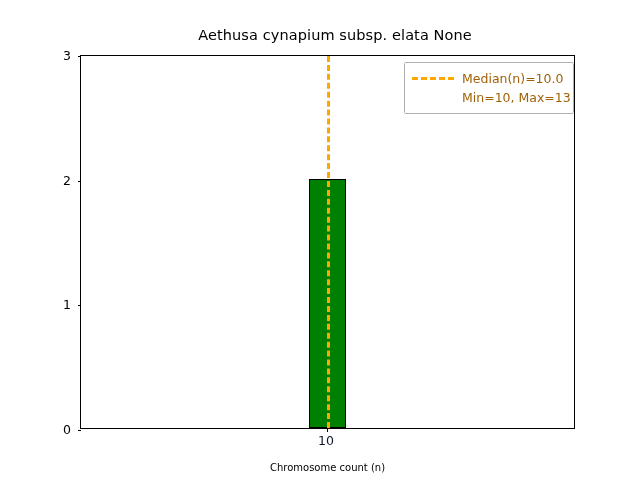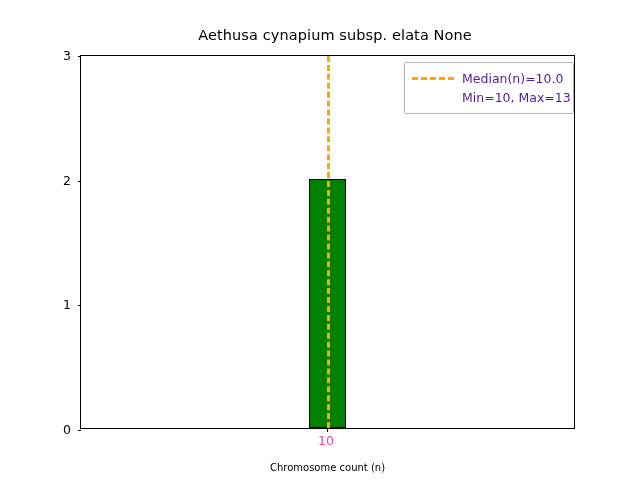--- a/index.html
+++ b/index.html
@@ -65,21 +65,21 @@
   .xtick-mark {
     position: absolute;
     top: 100%;
     width: 0;
     height: 3.5px;
     border-left: 1px solid #000000;
   }
   .xtick-label {
     position: absolute;
     font-size: 12.5px;
-    color: #ec4899;
+    color: #0f172a;
     text-align: center;
     width: 60px;
   }
   #xlabel {
     position: absolute;
     left: 80px;
     top: 454px;
     width: 495px;
     text-align: center;
     font-size: 10px;
@@ -126,21 +126,21 @@
     height: 0;
     flex: 0 0 42px;
     margin-right: 8px;
     border-top: 3.2px dashed #ffa600;
   }
   .legend-handle.blank {
     border-top: none;
   }
   .legend-text {
     font-size: 12.5px;
-    color: #4c1d95;
+    color: #a16207;
     white-space: pre;
   }
 </style>
 </head>
 <body>
 
 <div id="figure">
 
   <div id="chart-title">Aethusa cynapium subsp. elata None</div>
 

